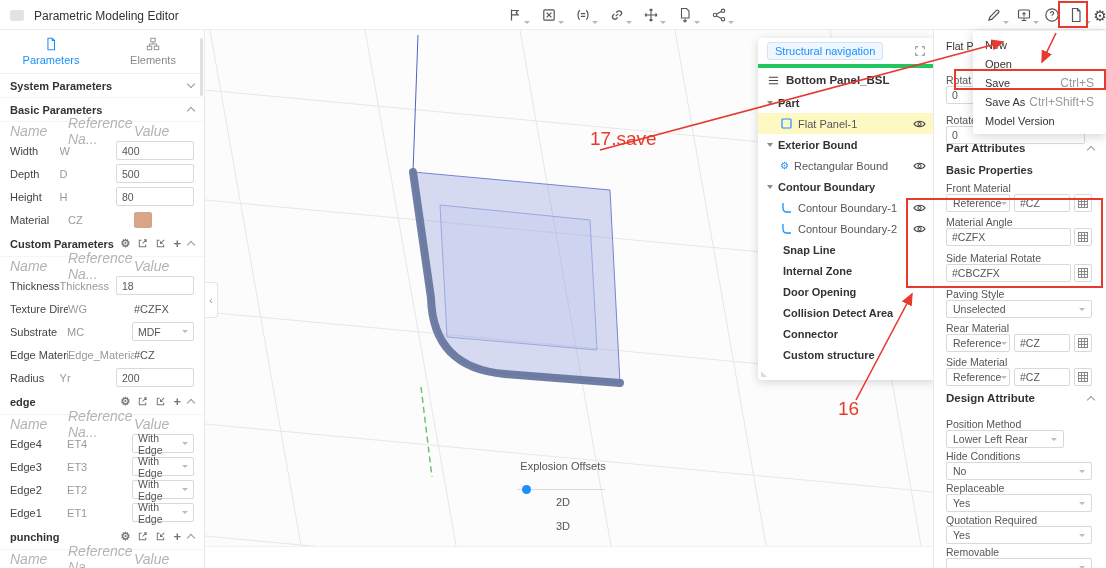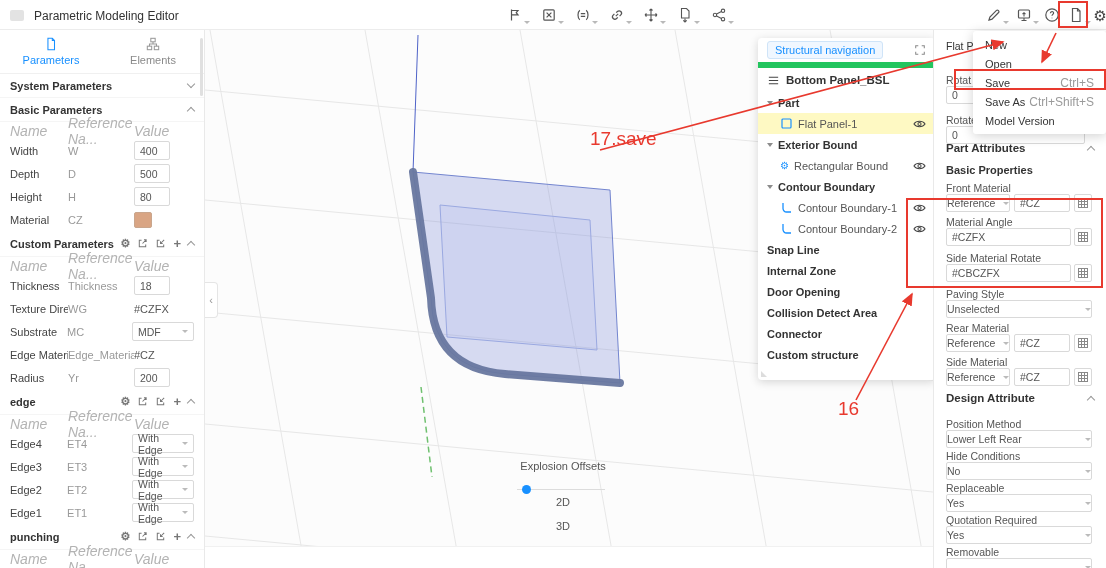--- a/index.html
+++ b/index.html
@@ -36,21 +36,21 @@
   .chev.down { transform:rotate(45deg); margin-top:-3px; }
   .chev.up { transform:rotate(-135deg); margin-top:3px; }
   .chev.solo { margin-left:auto; }
   .thead { display:flex; align-items:center; height:17px; padding:0 10px; font-size:14px; color:#b3b3b3;font-style:italic; }
   .th1 { width:58px; } .th2 { width:66px; } .th3 { flex:1; }
   .prow { display:fl
 ex; align-items:center; height:23px; padding:0 10px; display:flex; }
   .pc1 { width:58px; color:#444; white-space:nowrap; overflow:hidden; }
   .pc2 { width:66px; color:#999; white-space:nowrap; overflow:hidden; }
   .pc3 { flex:1; display:flex; align-items:center; }
-  .num-input { width:36px; height:19px; border:1px solid #d9d9d9; border-radius:2px; font-size:10.5px; color:#555; padding:0 5px; background:#fff; }
+  .num-input { width:78px; height:19px; border:1px solid #d9d9d9; border-radius:2px; font-size:10.5px; color:#555; padding:0 5px; background:#fff; }
   .sel { min-width:62px; height:19px; border:1px solid #d9d9d9; border-radius:2px; display:flex; align-items:center; padding:0 5px; font-size:10.5px; color:#555; background:#fff; }
   .sc { margin-left:auto; width:0; height:0; border-left:3px solid transparent; border-right:3px solid transparent; border-top:3.5px solid #bbb; }
   .ptext { font-size:11px; color:#555; }
   .swatch { width:18px; height:16px; border:1px solid #c9a68d; background:#d9a584; border-radius:2px; }
 
   
   .viewport { position:absolute; left:205px; top:30px; width:728px; height:538px; background:#fcfcfc; overflow:hidden; z-index:1; }
   .scene { position:absolute; left:0; top:0; }
   .collapse-left { position:absolute; left:0; top:252px; width:13px; height:36px; background:#fff; border:1px solid #e5e5e5; border-left:none; border-radius:0 4px 4px 0; display:flex; align-items:center; justify-content:center; color:#999; font-size:11px; z-index:4; }
   .collapse-right { position:absolute; right:4px; top:254px; color:#666; font-size:13px; z-index:4; }
@@ -58,40 +58,40 @@
   
   .bottombar { position:absolute; left:0; bottom:0; width:728px; height:22px; background:#fff; border-top:1px solid #f1f1f1; display:flex; align-items:center; justify-content:flex-end; gap:12px; padding-right:12px; z-index:6; color:#555;flex-direction:column; }
   .exp-label { font-size:11px; color:#555; }
   .slider { position:relative; width:88px; height:10px; margin-right:4px; }
   .slider-track { position:absolute; left:0; right:0; top:4.5px; height:1px; background:#dcdcdc; }
   .slider-knob { position:absolute; left:5px; top:0.5px; width:9px; height:9px; border-radius:50%; background:#1890ff; }
   .dim-btn { font-size:11px; color:#555; }
 
   
   .structure-panel { position:absolute; left:553px; top:8px; width:177px; height:342px; background:#fff; border-radius:4px; box-shadow:0 2px 10px rgba(0,0,0,0.16); z-index:8; overflow:hidden; }
-  .sp-header { display:flex; align-items:center; height:30px; padding:0 9px; border-bottom:6px solid #22c55e; }
+  .sp-header { display:flex; align-items:center; height:30px; padding:0 9px; border-bottom:4px solid #22c55e; }
   .sp-title { font-size:11px; color:#1890ff; background:#f0f7ff; border:1px solid #cfe4f8; border-radius:3px; padding:2px 7px; white-space:nowrap; }
   .sp-expand { margin-left:auto; color:#888; }
   .sp-root { display:flex; align-items:center; gap:6px; height:24px; padding:0 9px; font-weight:bold; font-size:11.5px; color:#333; }
   .tg { display:flex; align-items:center; gap:5px; height:21px; padding:0 9px; font-weight:bold; color:#333; }
   .tcaret { width:0; height:0; border-left:3.5px solid transparent; border-right:3.5px solid transparent; border-top:4px solid #8c8c8c; }
   .tc { display:flex; align-items:center; gap:5px; height:21px; padding:0 9px 0 22px; color:#555; }
   .tc.selected { background:#fef9c3; }
   .teye { margin-left:auto; color:#444; }
-  .tp { display:flex; align-items:center; height:21px; padding:0 9px; font-weight:bold; color:#333; }
+  .tp { display:flex; align-items:center; height:21px; padding:0 25px; font-weight:bold; color:#333; }
   .blue-ic { color:#1890ff; }
   .sp-resize { position:absolute; left:3px; bottom:3px; width:0; height:0; border-bottom:6px solid #ddd; border-right:6px solid transparent; }
 
   
   .rightpanel { position:absolute; left:933px; top:30px; width:173px; height:538px; background:#fff; border-left:1px solid #e9e9e9; z-index:6; overflow:hidden; }
   .rp-label { position:absolute; left:12px; right:12px; font-size:10.5px; color:#555; white-space:nowrap; overflow:hidden; }
   .rp-header { position:absolute; left:12px; right:12px; display:flex; align-items:center; font-size:11.5px; font-weight:bold; color:#333; }
   .rp-sub { position:absolute; left:12px; font-size:11px; font-weight:bold; color:#333; }
   .rp-input { position:absolute; height:18px; border:1px solid #d9d9d9; border-radius:2px; font-size:10.5px; color:#555; padding:0 5px; background:#fff; }
-  .rp-select { position:absolute; height:18px; border:1px solid #d9d9d9; border-radius:2px; display:flex; align-items:center; padding:0 0; font-size:10.5px; color:#555; background:#fff; }
+  .rp-select { position:absolute; height:18px; border:1px solid #d9d9d9; border-radius:2px; display:flex; align-items:center; padding:0 6px; font-size:10.5px; color:#555; background:#fff; }
   .grid-btn { position:absolute; width:18px; height:18px; border:1px solid #d9d9d9; border-radius:2px; background:#fff; display:flex; align-items:center; justify-content:center; color:#888; }
 
   
   .file-menu { position:absolute; left:973px; top:31px; width:133px; background:#fff; border-radius:3px; box-shadow:0 2px 12px rgba(0,0,0,0.18); padding:4px 0; z-index:40; }
   .menu-item { height:19px; display:flex; align-items:center; padding:0 12px; font-size:11px; color:#333; }
   .menu-shortcut { margin-left:auto; color:#9a9a9a; font-size:12px; }
 
   
   .ann-svg { position:absolute; left:0; top:0; z-index:50; pointer-events:none; }
   .red-box { position:absolute; border:2px solid #e8392e; z-index:45; pointer-events:none; }
@@ -671,21 +671,21 @@
         <use href="#i-grid9"></use>
       </svg>
     </span>
 
   <div class="rp-header" style="top:362px">
     <span>Design Attribute</span>
     <span class="chev up solo"></span>
   </div>
 
   <div class="rp-label" style="top:388px">Position Method</div>
-  <span class="rp-select" style="left:12px; top:400px; width:146px">
+  <span class="rp-select" style="left:12px; top:400px; width:118px">
       <span>Lower Left Rear</span>
       <span class="sc"></span>
     </span>
 
   <div class="rp-label" style="top:420px">Hide Conditions</div>
   <span class="rp-select" style="left:12px; top:432px; width:146px">
       <span>No</span>
       <span class="sc"></span>
     </span>
 

